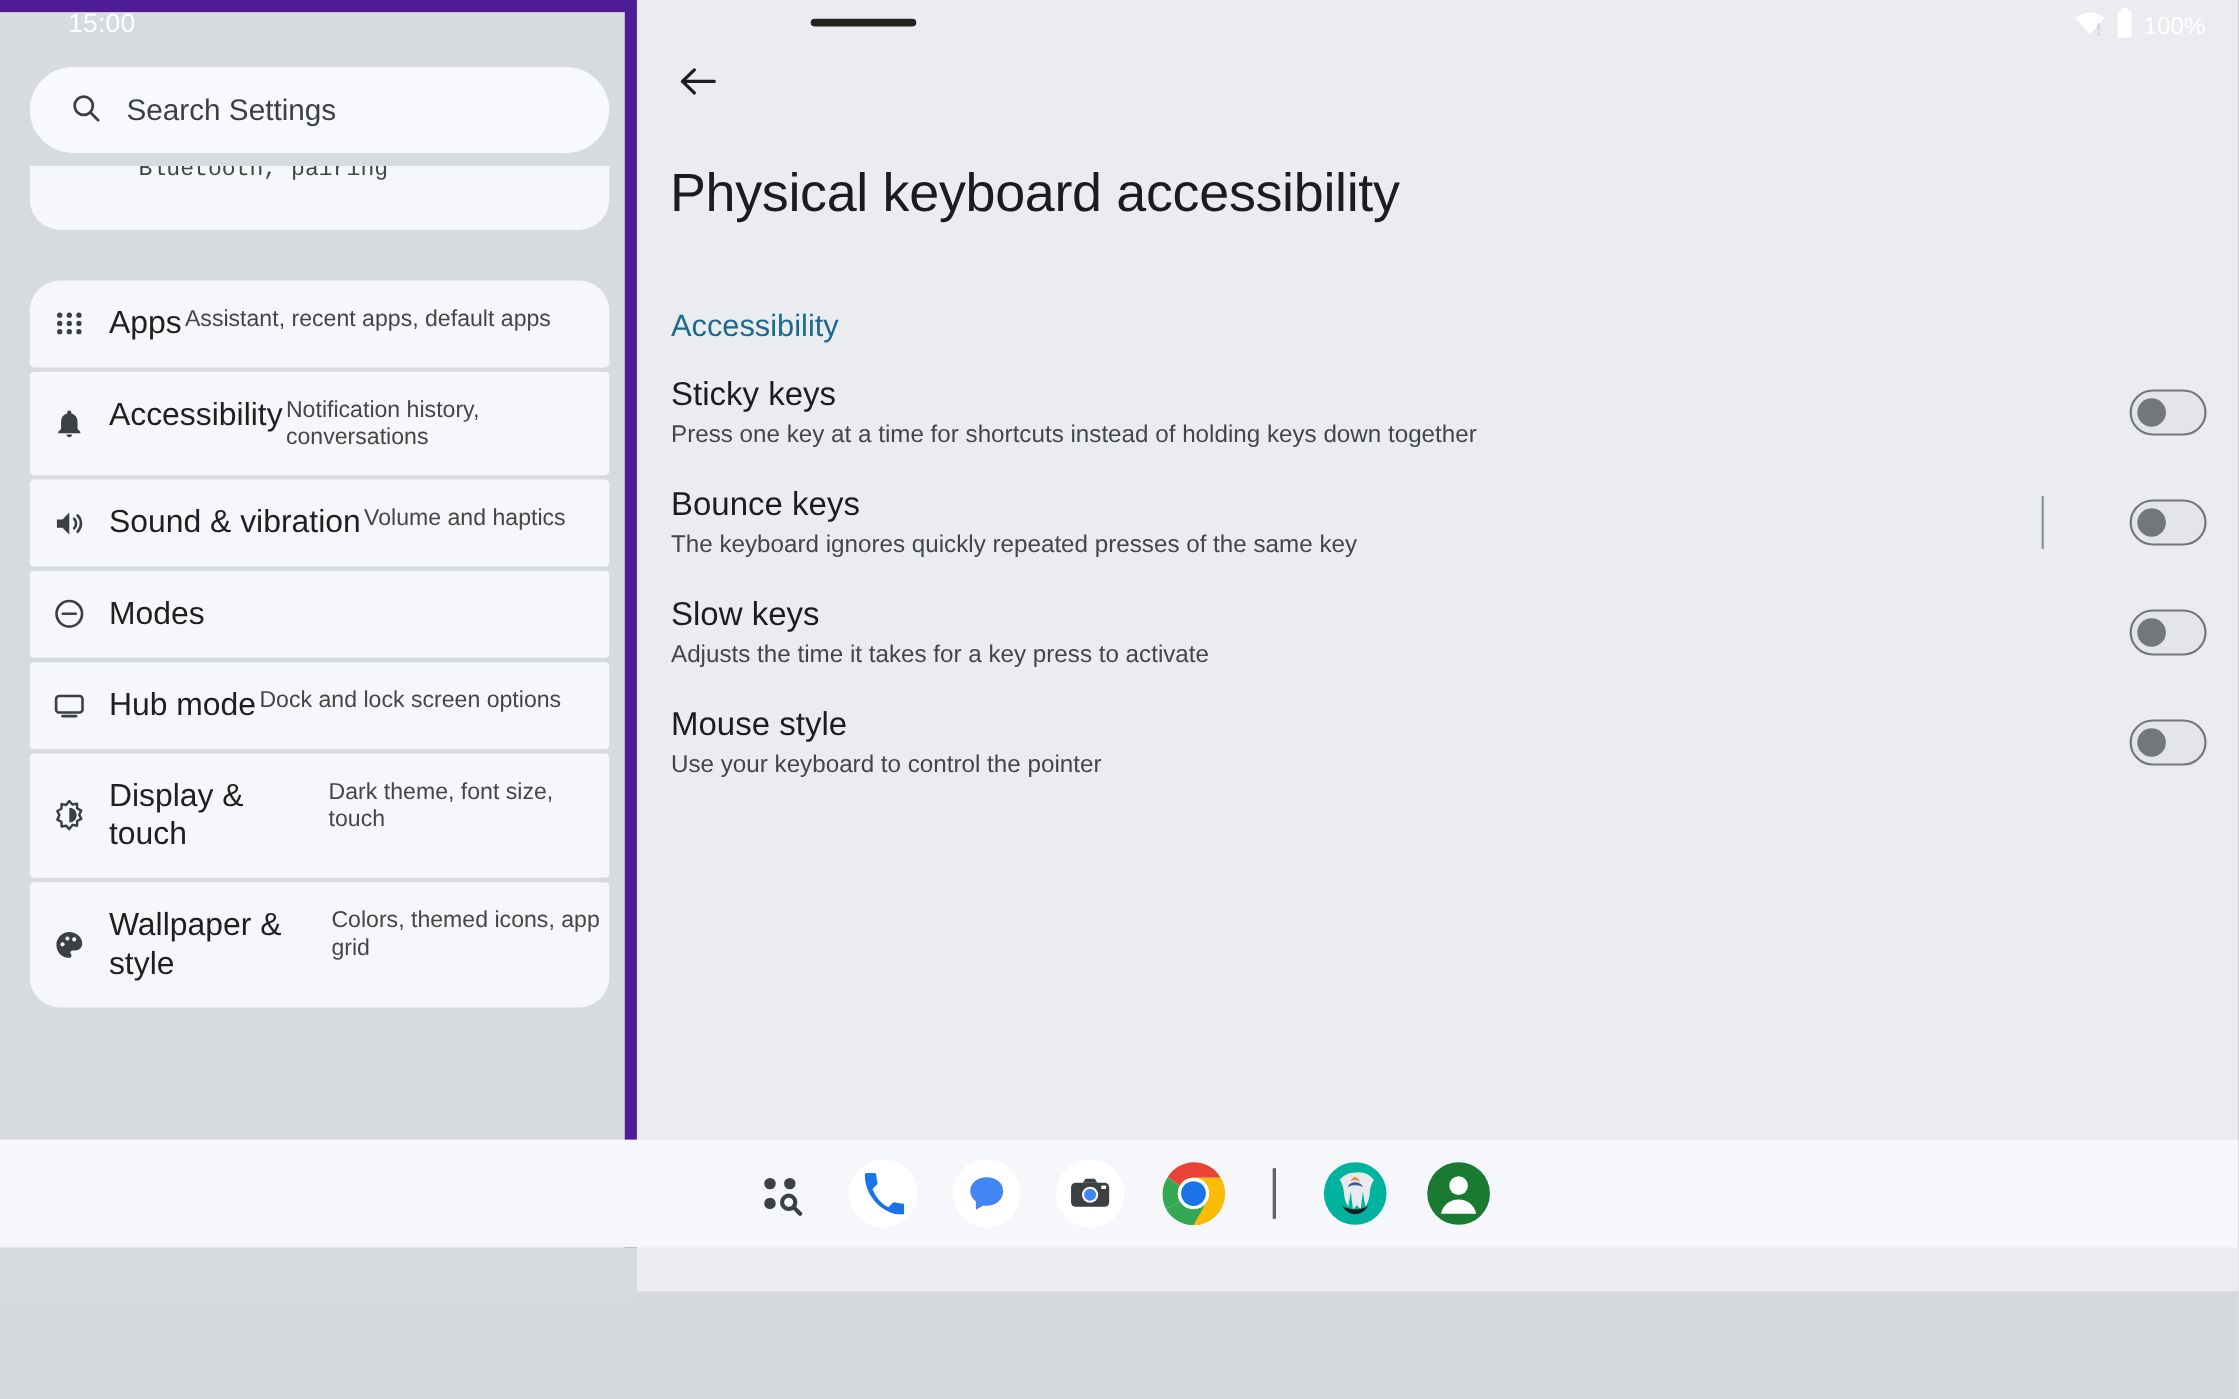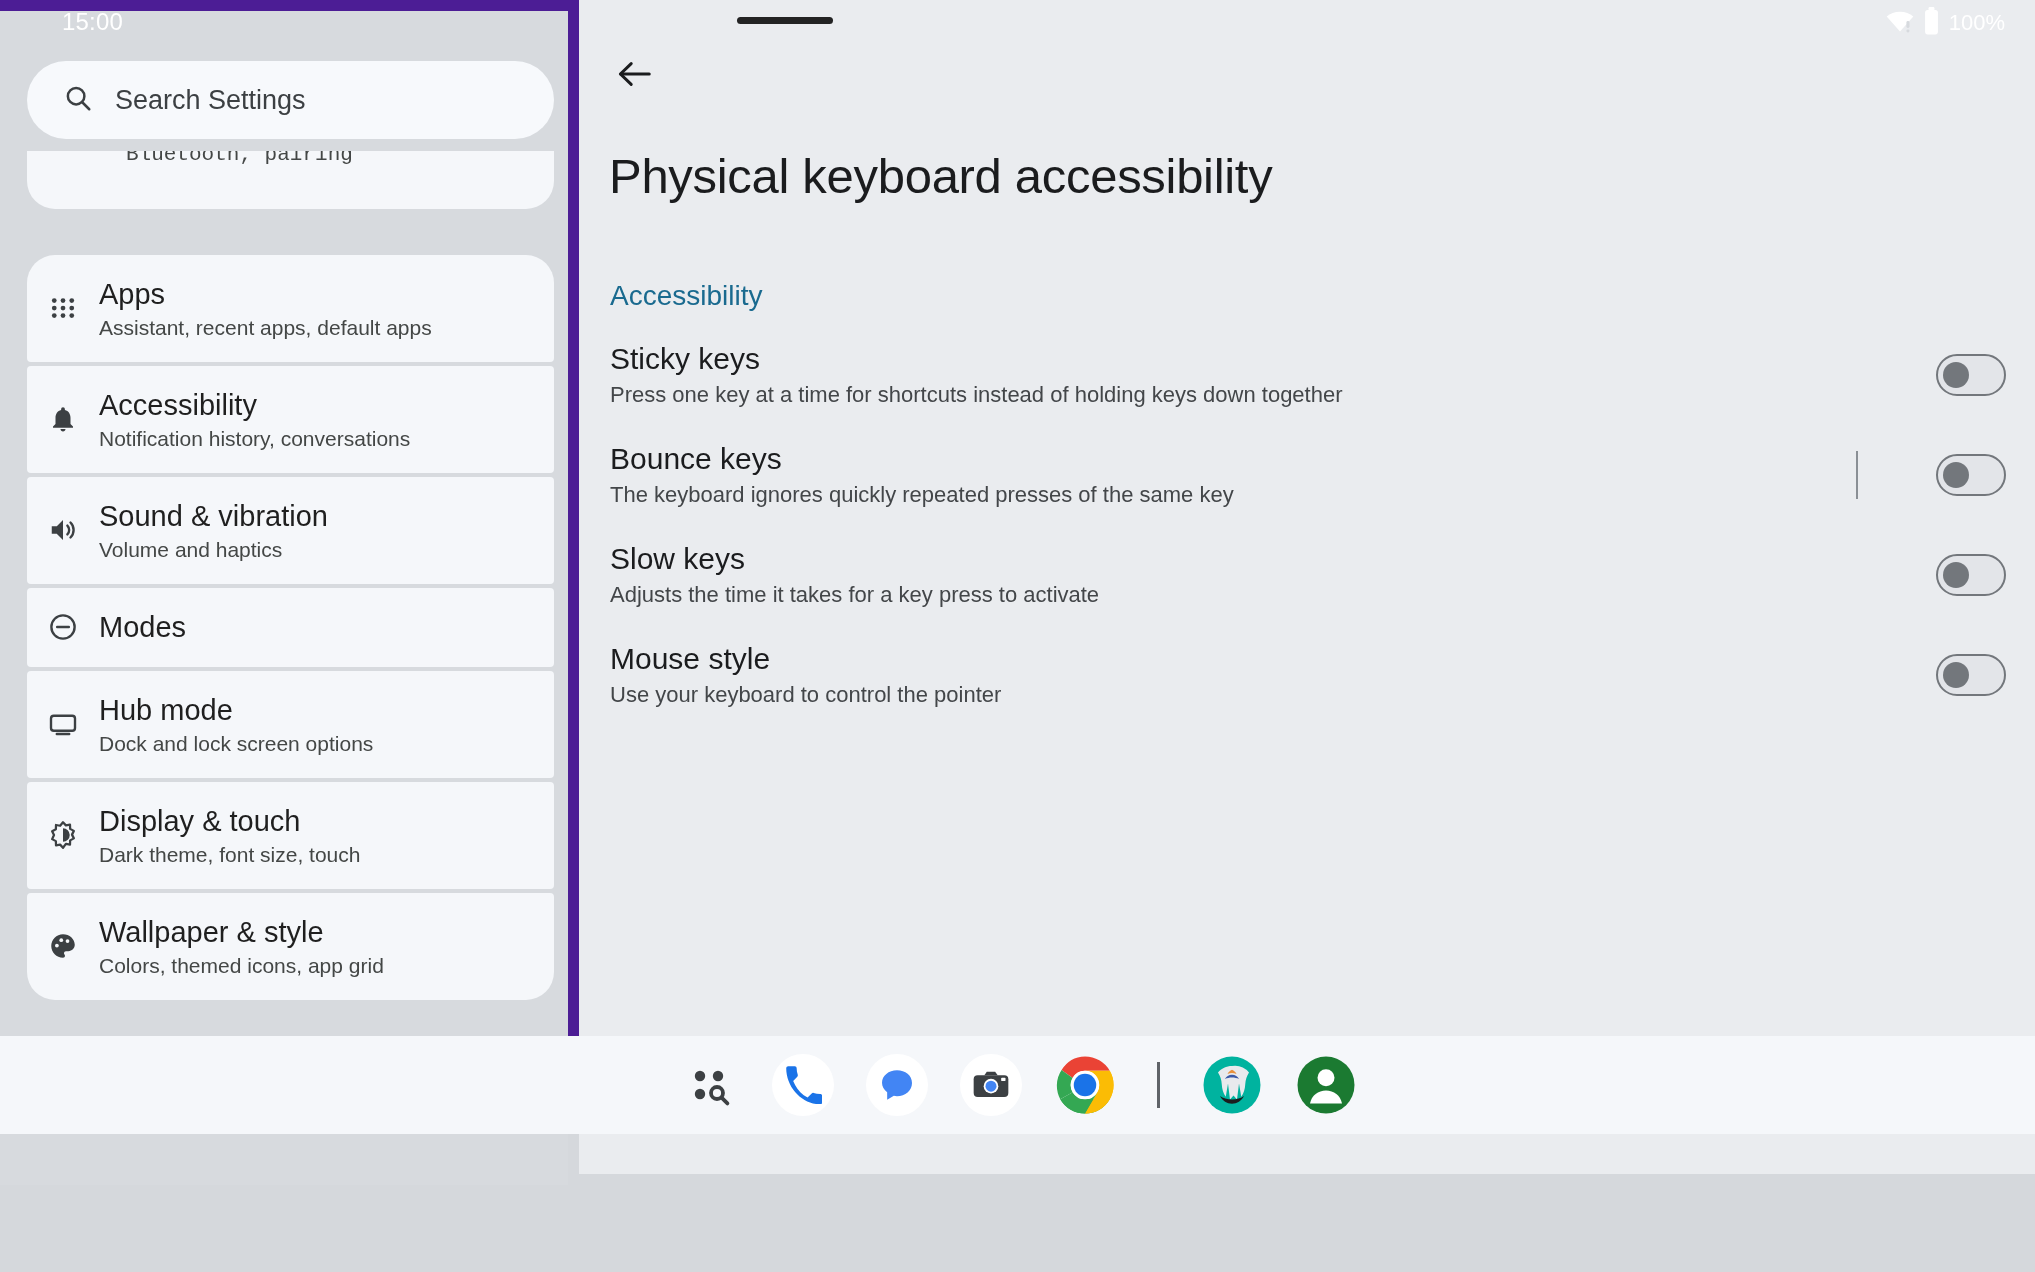--- a/index.html
+++ b/index.html
@@ -55,21 +55,21 @@
     position:relative;
   }
   .nav-card.partial { border-radius:0 0 28px 28px; height:58px; padding:0; overflow:hidden;font-family:Liberation Mono, monospace; }
   .nav-card.first { border-radius:28px 28px 4px 4px; }
   .nav-card.mid { border-radius:4px; }
   .nav-card.last { border-radius:4px 4px 28px 28px; }
   .nav-icon {
     width:72px; min-width:72px; display:flex; align-items:center; justify-content:center;
     color:#3c4043;
   }
-  .nav-texts { display:flex; flex-direction:column; gap:3px; }
+  .nav-texts { display:flex; flex-direction:row; gap:3px; }
   .nav-title { font-size:29px; color:#1f1f1f; font-weight:400; line-height:1.2; }
   .nav-sub { font-size:21px; color:#444746; line-height:1.2; }
   .partial-sub { position:absolute; left:99px; top:-8px; font-size:21px; color:#444746; }
 
   
   .main {
     position:absolute; left:568px; top:0; width:1467px; height:1174px;
     background:#eaecef; overflow:hidden; z-index:10;margin-left:11px;
   }
   .back-btn {

